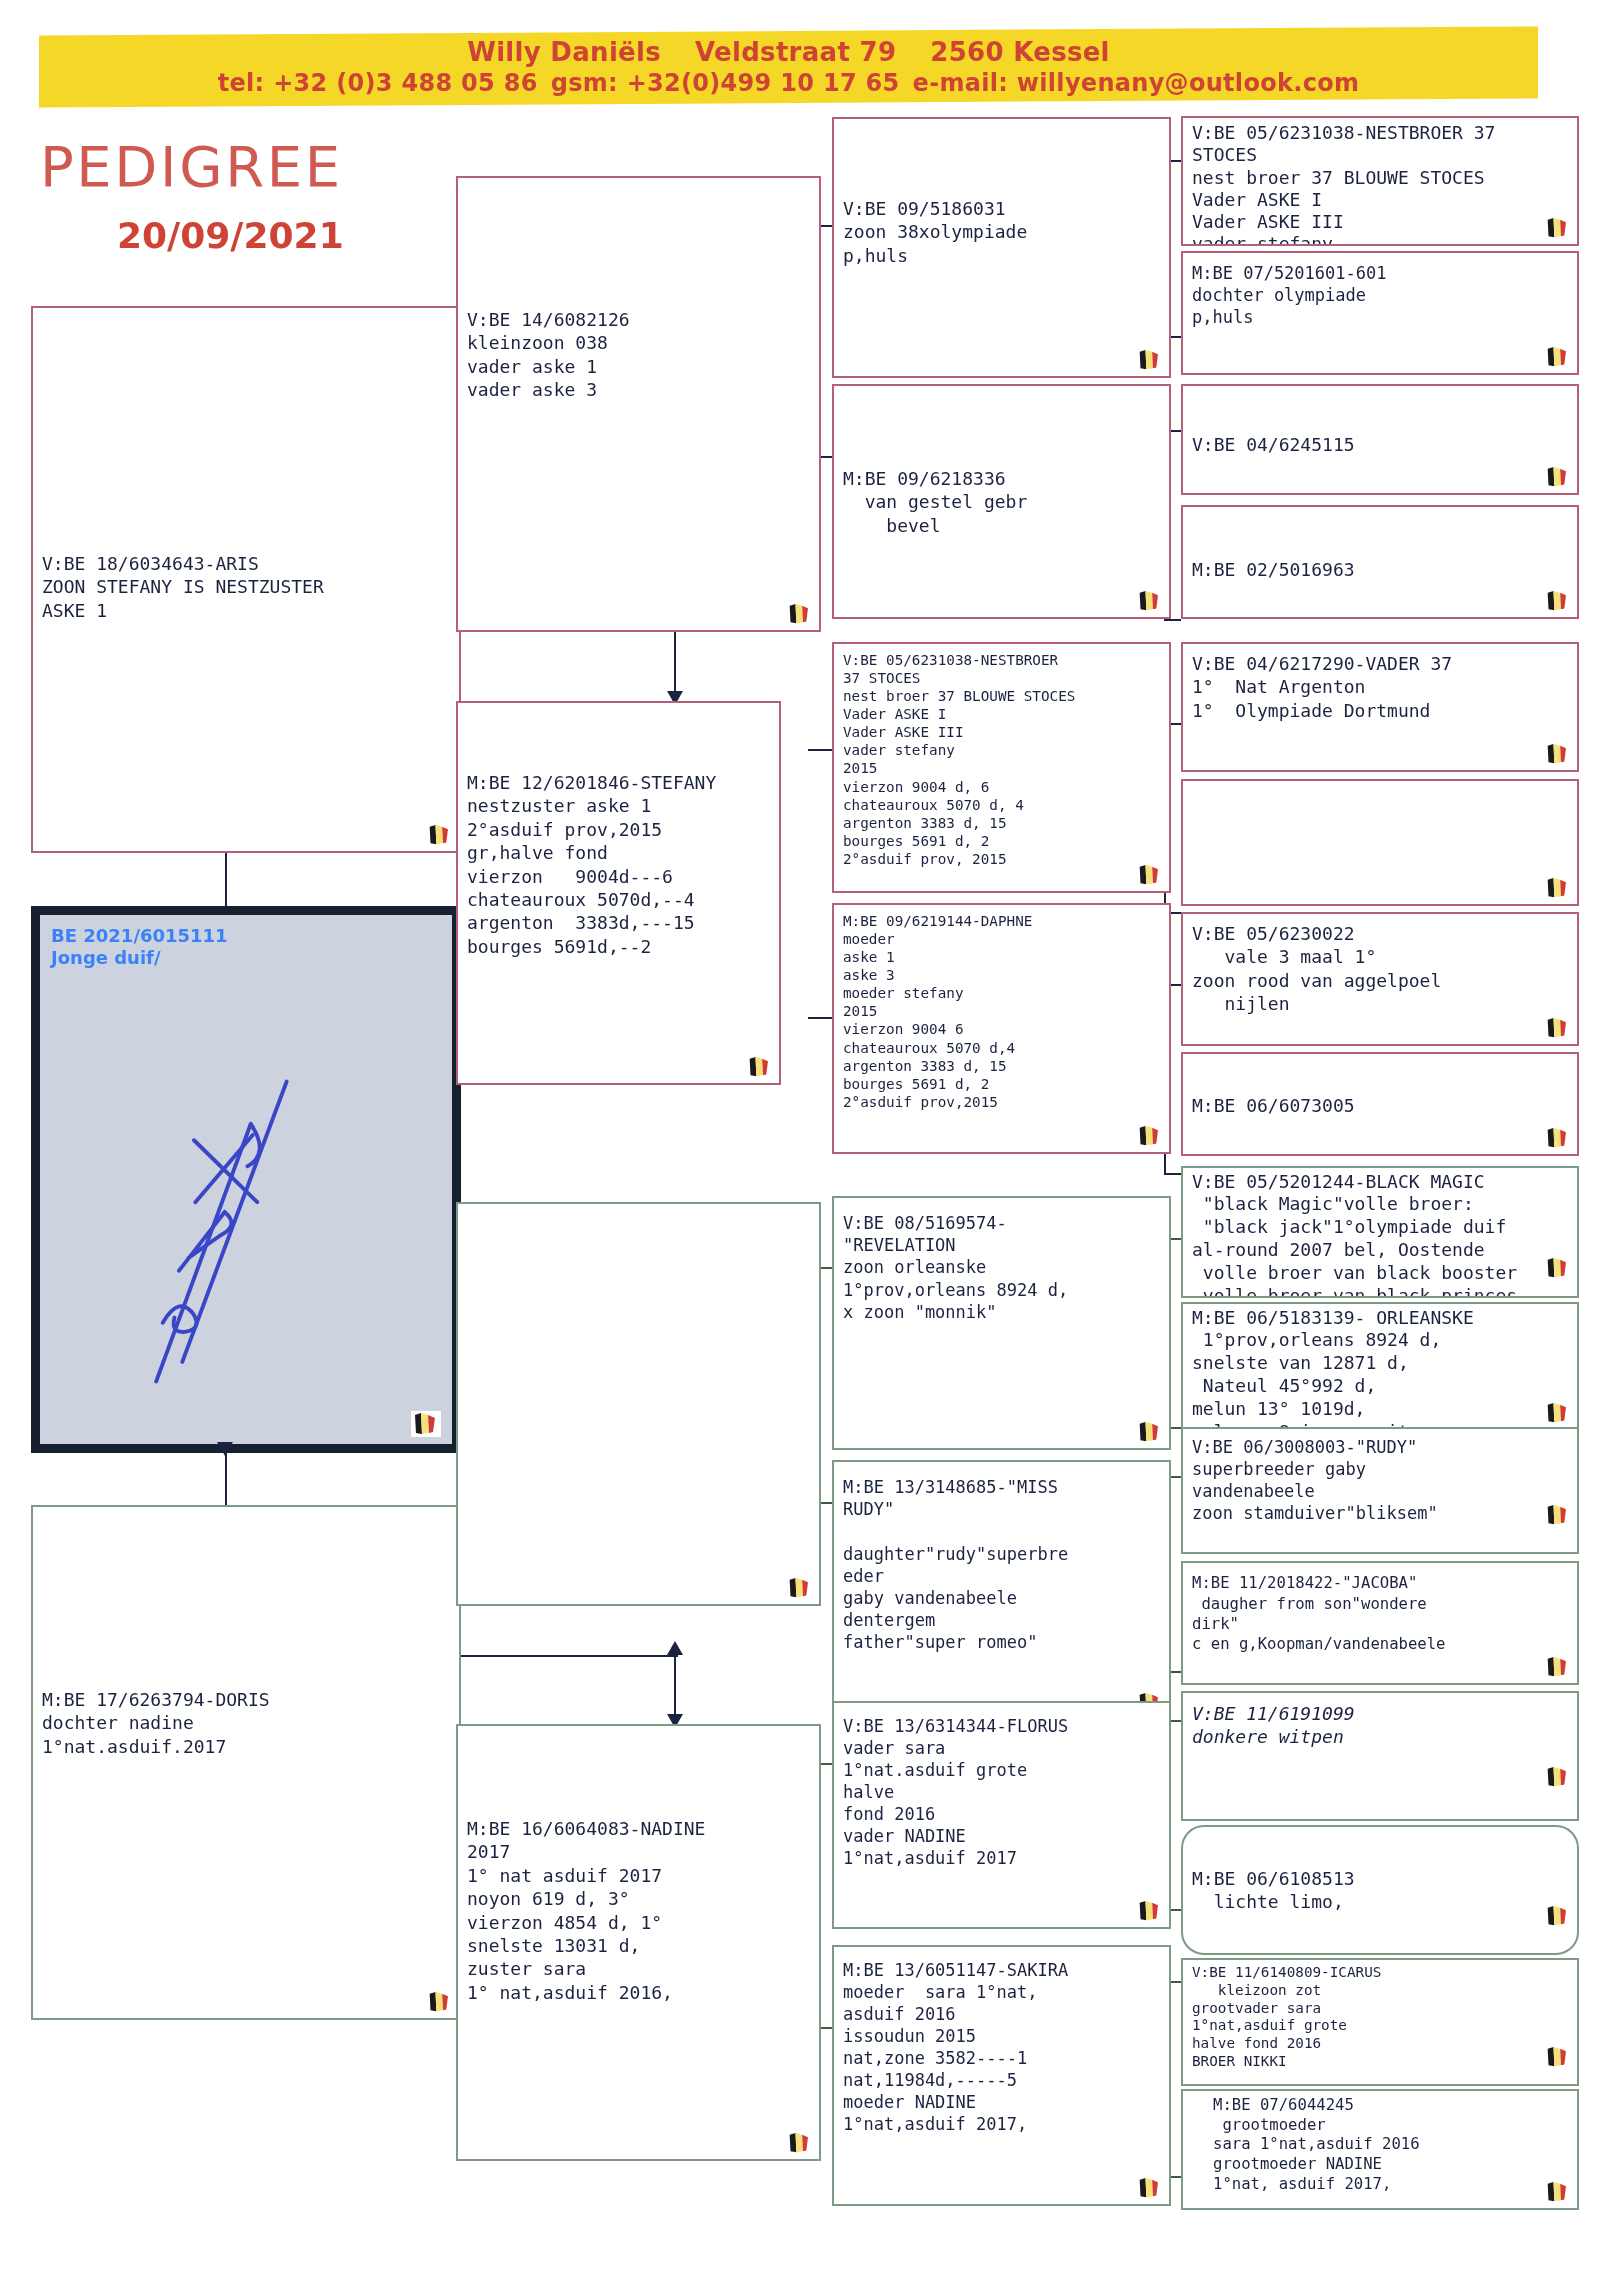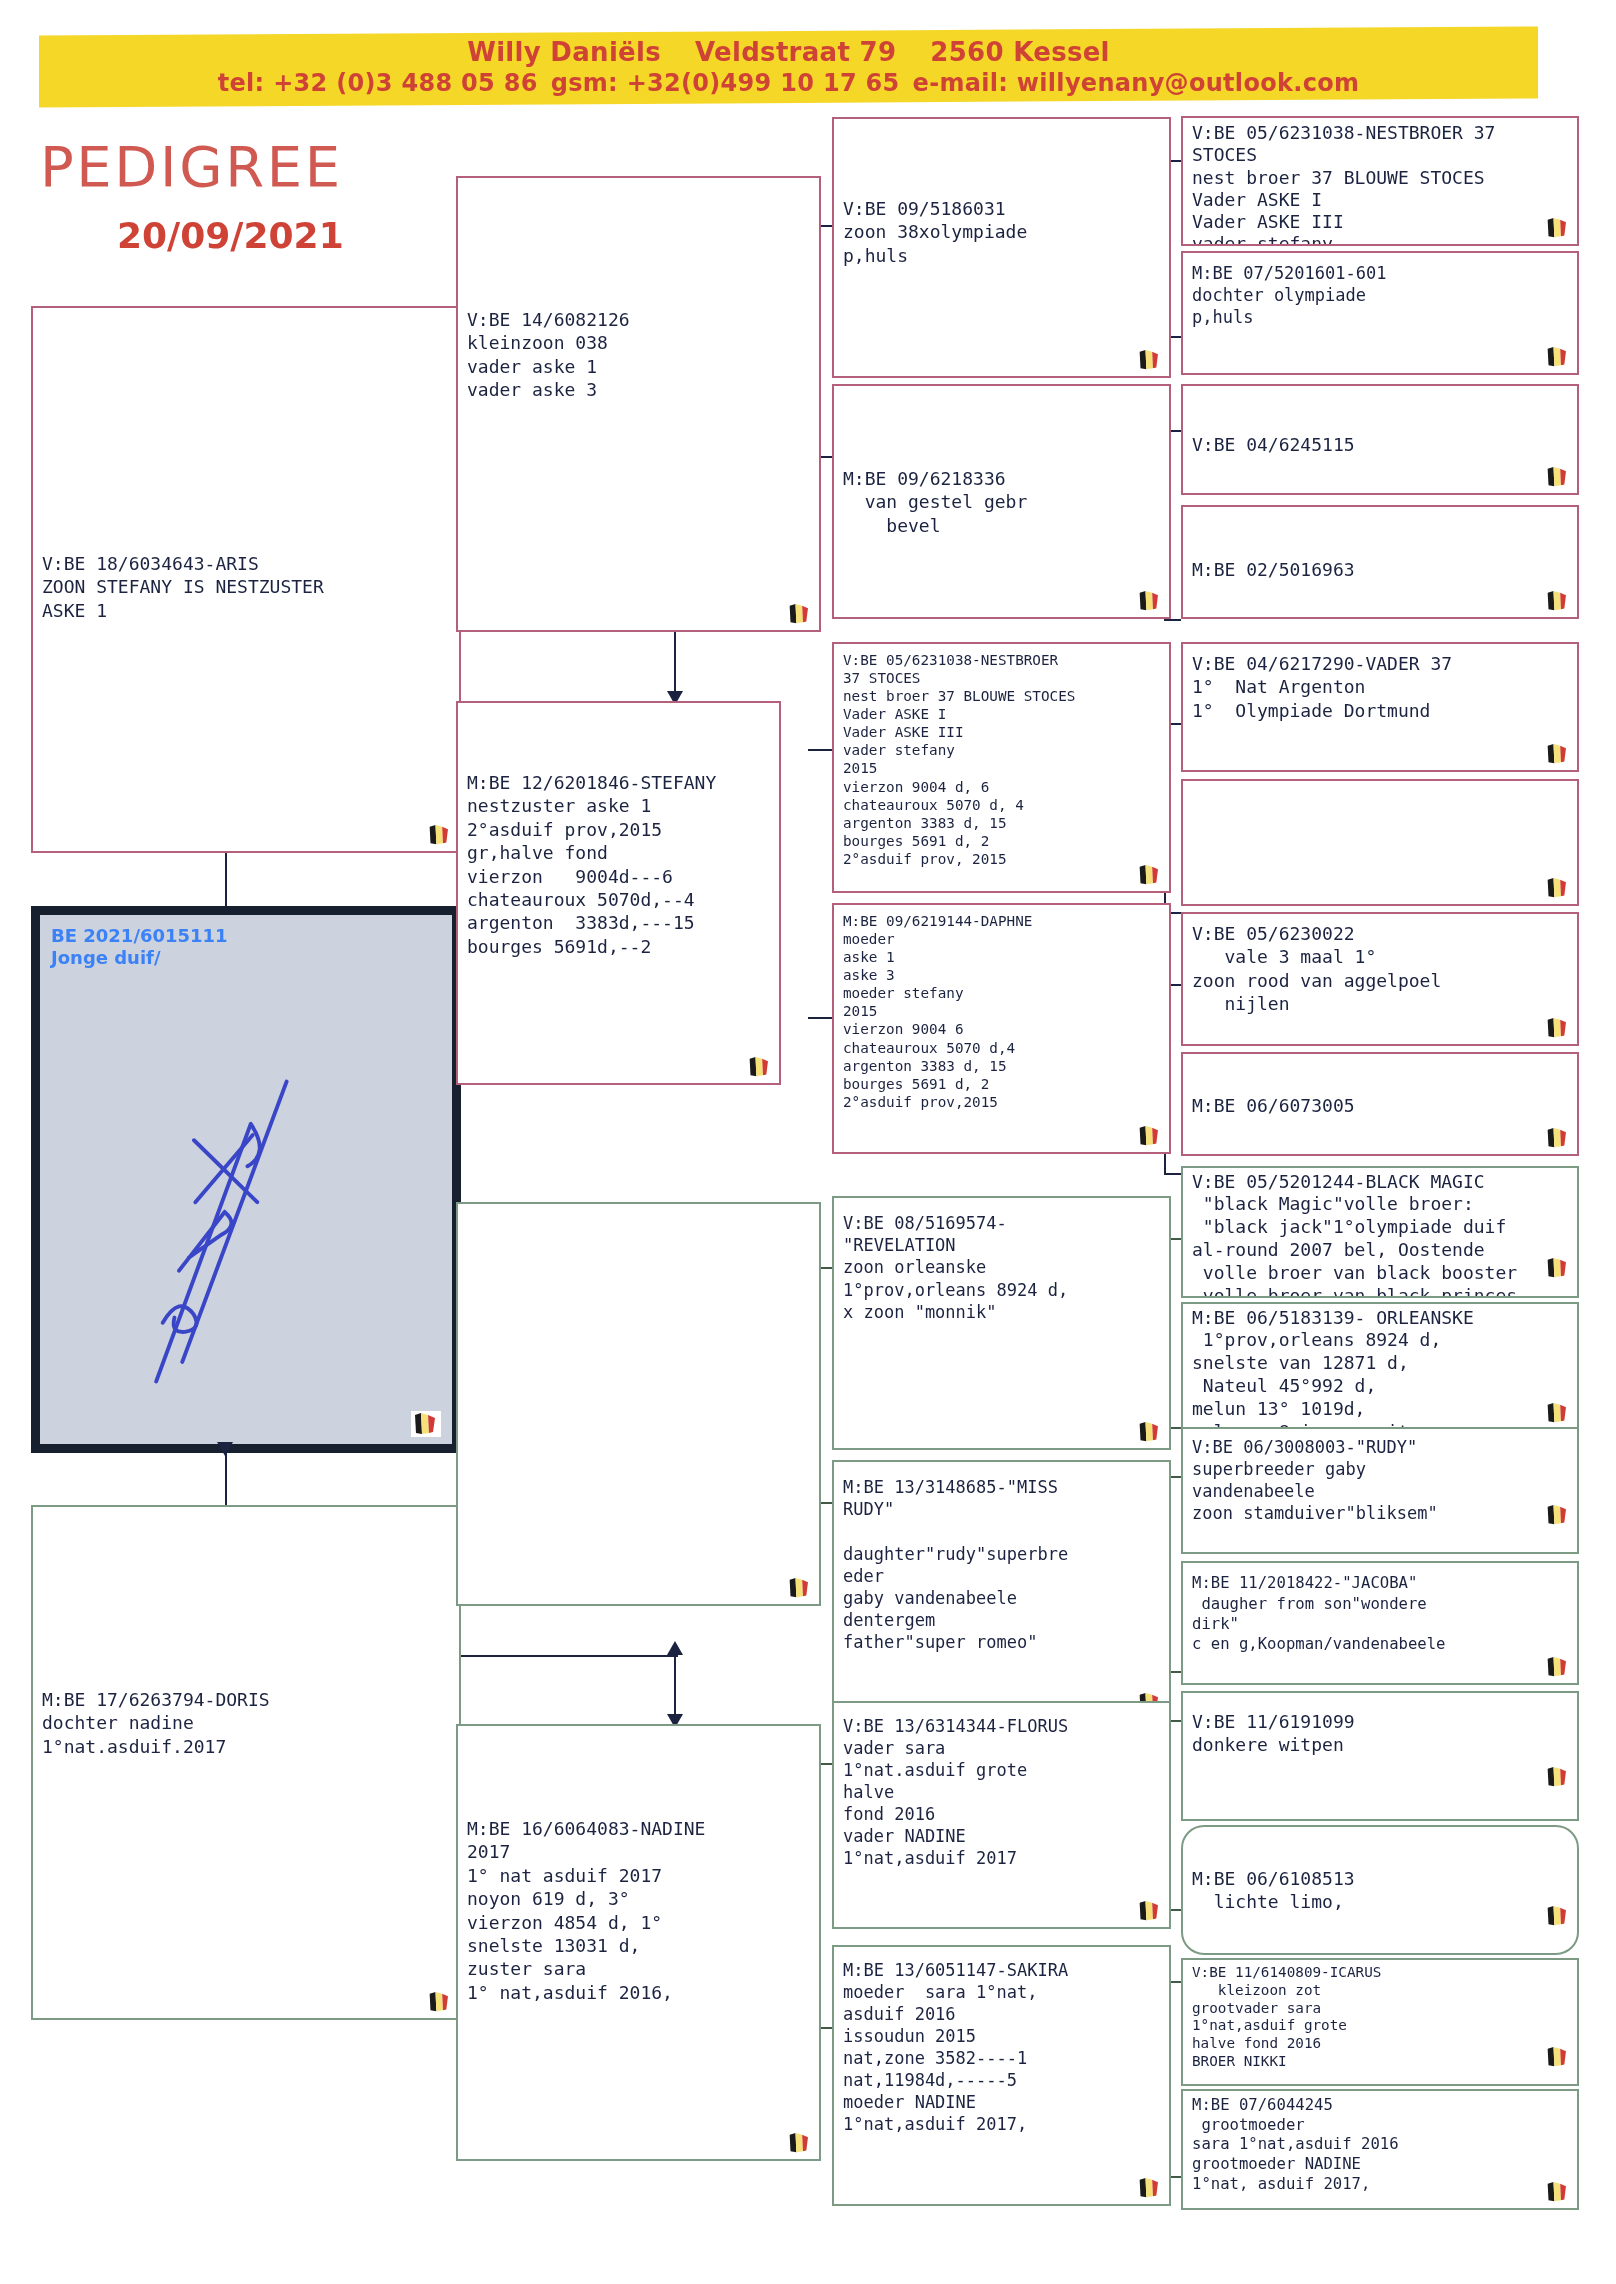--- a/index.html
+++ b/index.html
@@ -505,21 +505,21 @@
 dirk"
 c en g,Koopman/vandenabeele</div>
   <svg class="flag" viewBox="0 0 30 26">
       <path d="M2 3 L9 1 L10 24 L3 23 Z" fill="#1a1a1a"></path>
       <path d="M9 1 L17 3 L18 23 L10 24 Z" fill="#f5e07a"></path>
       <path d="M17 3 L24 6 L22 22 L18 23 Z" fill="#d03b35"></path>
     </svg>
 </div>
 
 <div class="box green" style="left:1181px;top:1691px;width:398px;height:130px;">
-  <div class="txt s28" style="padding-top:17px;">V:BE 11/6191099
+  <div class="txt s28" style="padding-top:9px;font-style:italic;">V:BE 11/6191099
 donkere witpen</div>
   <svg class="flag" style="bottom:31px;" viewBox="0 0 30 26">
       <path d="M2 3 L9 1 L10 24 L3 23 Z" fill="#1a1a1a"></path>
       <path d="M9 1 L17 3 L18 23 L10 24 Z" fill="#f5e07a"></path>
       <path d="M17 3 L24 6 L22 22 L18 23 Z" fill="#d03b35"></path>
     </svg>
 </div>
 
 <div class="box green" style="left:1181px;top:1825px;width:398px;height:130px;border-radius:23px;">
   <div class="txt s28" style="padding-top:40px;">M:BE 06/6108513
@@ -539,21 +539,21 @@
 halve fond 2016
 BROER NIKKI</div>
   <svg class="flag" style="bottom:15.6px;" viewBox="0 0 30 26">
       <path d="M2 3 L9 1 L10 24 L3 23 Z" fill="#1a1a1a"></path>
       <path d="M9 1 L17 3 L18 23 L10 24 Z" fill="#f5e07a"></path>
       <path d="M17 3 L24 6 L22 22 L18 23 Z" fill="#d03b35"></path>
     </svg>
 </div>
 
 <div class="box green" style="left:1181px;top:2089px;width:398px;height:121px;">
-  <div class="txt s24" style="padding-top:5.2px;line-height:1.26;">M:BE 07/6044245
+  <div class="txt s24" style="padding-top:5.2px;line-height:1.26;margin-left:21px;">M:BE 07/6044245
  grootmoeder
 sara 1°nat,asduif 2016
 grootmoeder NADINE
 1°nat, asduif 2017,</div>
   <svg class="flag" viewBox="0 0 30 26">
       <path d="M2 3 L9 1 L10 24 L3 23 Z" fill="#1a1a1a"></path>
       <path d="M9 1 L17 3 L18 23 L10 24 Z" fill="#f5e07a"></path>
       <path d="M17 3 L24 6 L22 22 L18 23 Z" fill="#d03b35"></path>
     </svg>
 </div>

